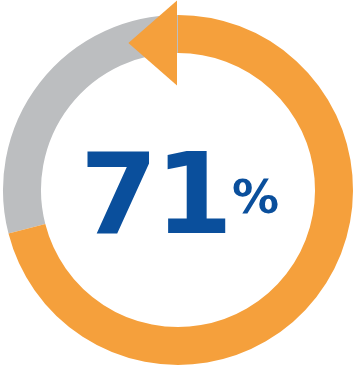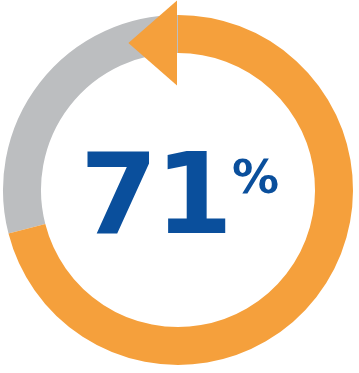--- a/index.html
+++ b/index.html
@@ -30,21 +30,21 @@
     top: 0;
     width: 359px;
     height: 373px;
     display: flex;
     align-items: center;
     justify-content: center;
     pointer-events: none;
   }
   .value-wrap {
     display: flex;
-    align-items: flex-start;
+    align-items: center;
     line-height: 1;
     transform: translateY(8px);
   }
   .value-number {
     font-family: "DejaVu Sans", sans-serif;
     font-weight: bold;
     font-size: 112px;
     letter-spacing: -3px;
     line-height: 0.82;
     color: #0a4f9c;

